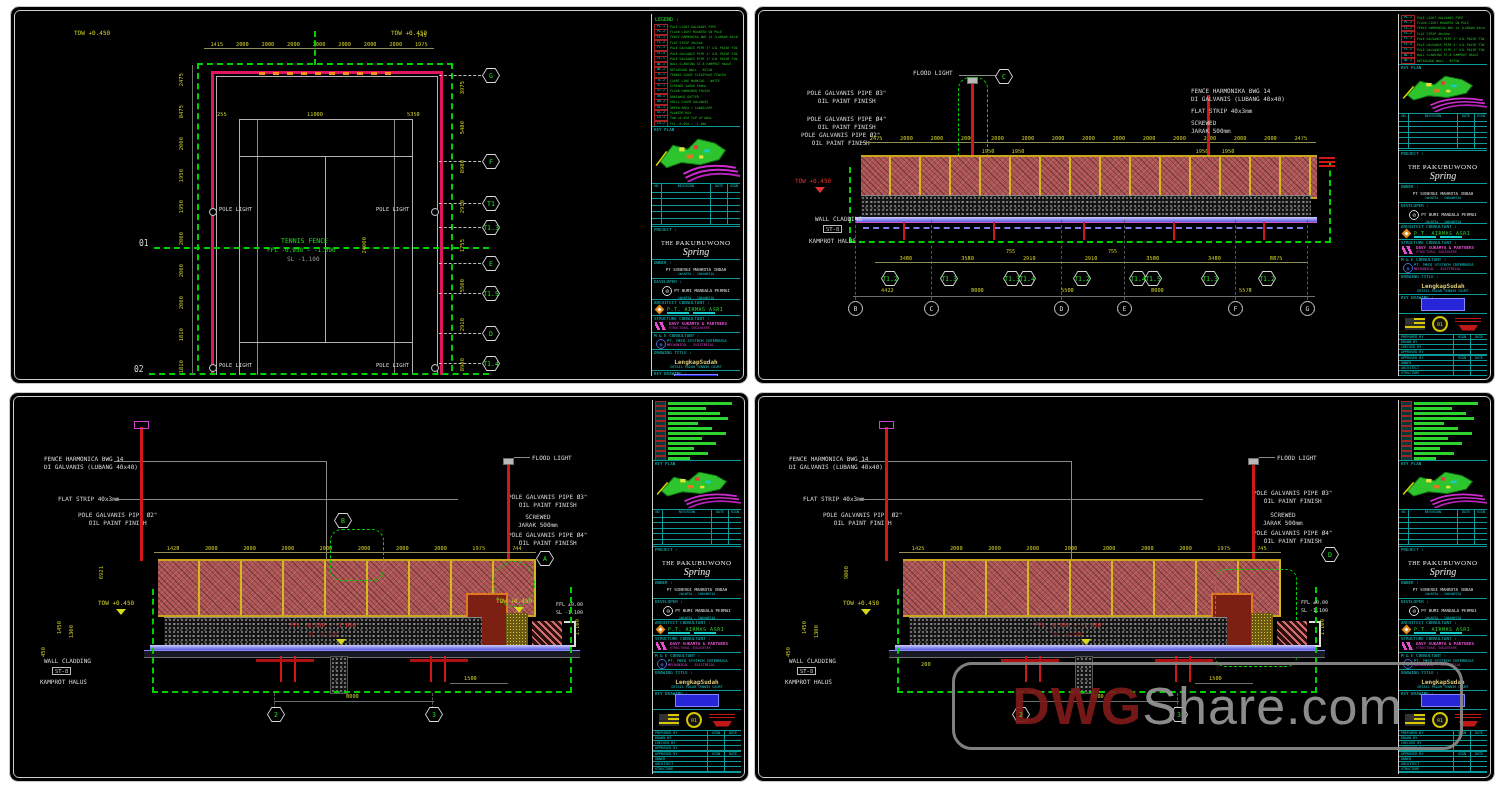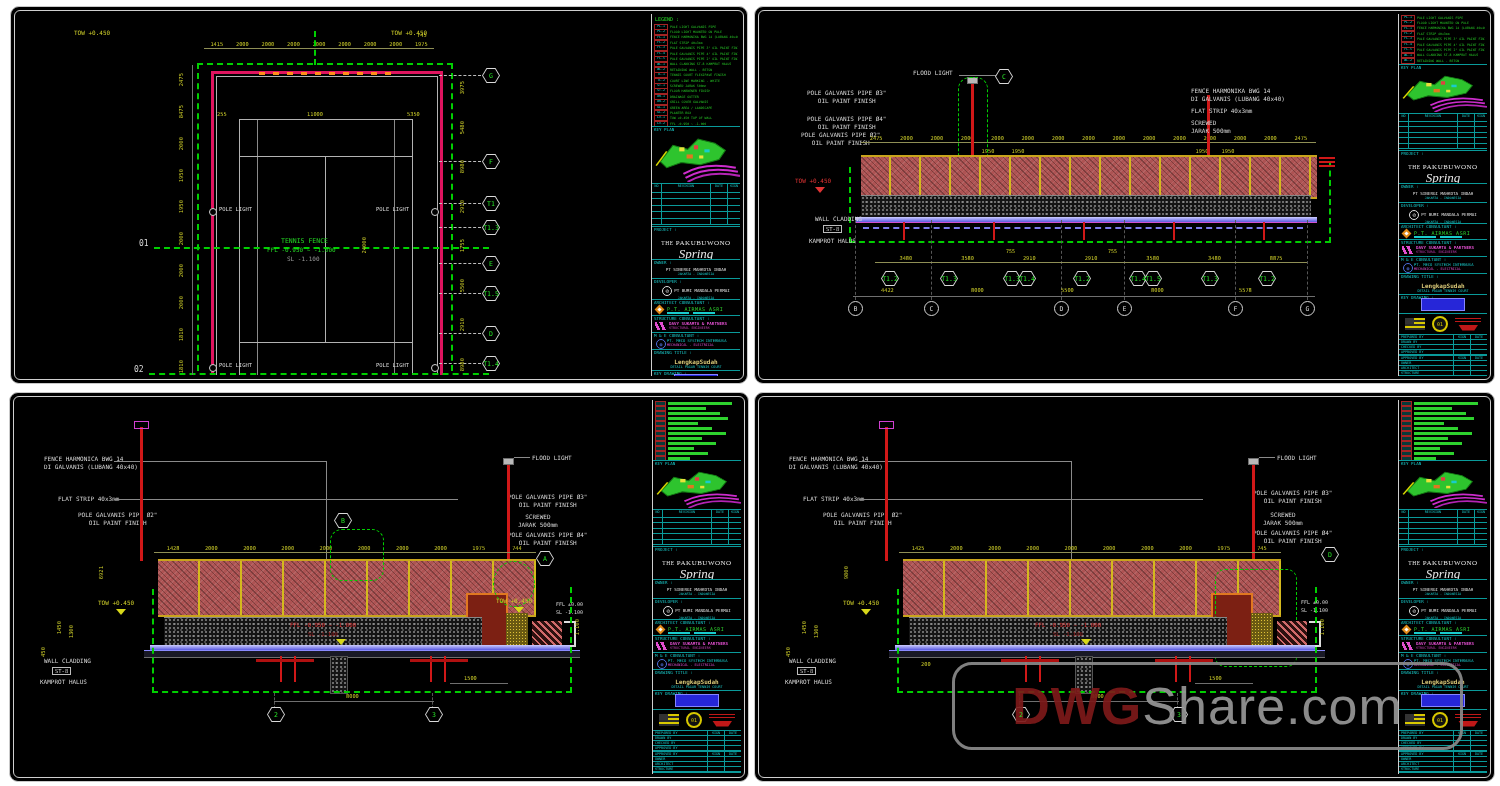--- a/index.html
+++ b/index.html
@@ -73,21 +73,21 @@
   .rev{display:flex;flex-direction:column;height:calc(100% - 1px);}
   .rhead,.rrow{display:flex;flex:1;border-bottom:1px solid #0a9a9a;}
   .rhead span,.rrow i{border-right:1px solid #0a9a9a;font-size:3.4px;color:#19cccc;display:block;text-align:center;overflow:hidden;}
   .rhead span:nth-child(1),.rrow i:nth-child(1){width:9px;}
   .rhead span:nth-child(2),.rrow i:nth-child(2){flex:1;}
   .rhead span:nth-child(3),.rrow i:nth-child(3){width:16px;}
   .rhead span:nth-child(4),.rrow i:nth-child(4){width:12px;border-right:none;}
   .s-proj{height:32px;text-align:center;}
   .pname{font-family:"Liberation Serif",serif;color:#e8e8e8;font-size:7px;margin-top:6px;letter-spacing:.5px;}
   .pname i{font-style:normal;font-size:5.5px;}
-  .pscript{font-family:"Liberation Serif",serif;font-style:italic;color:#e8e8e8;font-size:13px;line-height:1;}
+  .pscript{font-family:"Liberation Serif",serif;font-style:italic;color:#e8e8e8;font-size:10px;line-height:1;}
   .s-own{height:18px;text-align:center;}
   .ownname{font-size:4.2px;color:#e2e2e2;margin-top:1px;}
   .ownsub{font-size:3.2px;color:#19cccc;}
   .s-dev{height:20px;text-align:center;}
   .logorow{display:flex;align-items:center;justify-content:center;gap:2px;margin-top:1px;}
   .circlogo{width:8px;height:8px;border:1px solid #e0e0e0;border-radius:50%;color:#e0e0e0;font-size:6px;line-height:8px;text-align:center;flex:none;}
   .s-arch{height:15px;}
   .diam{position:absolute;left:4px;top:6px;width:7px;height:7px;background:#e08a18;transform:rotate(45deg);}
   .diam::after{content:"";position:absolute;inset:2px;background:#fff;}
   .archname{position:absolute;left:15px;top:6px;font-size:5px;color:#2ed22e;letter-spacing:.5px;}

